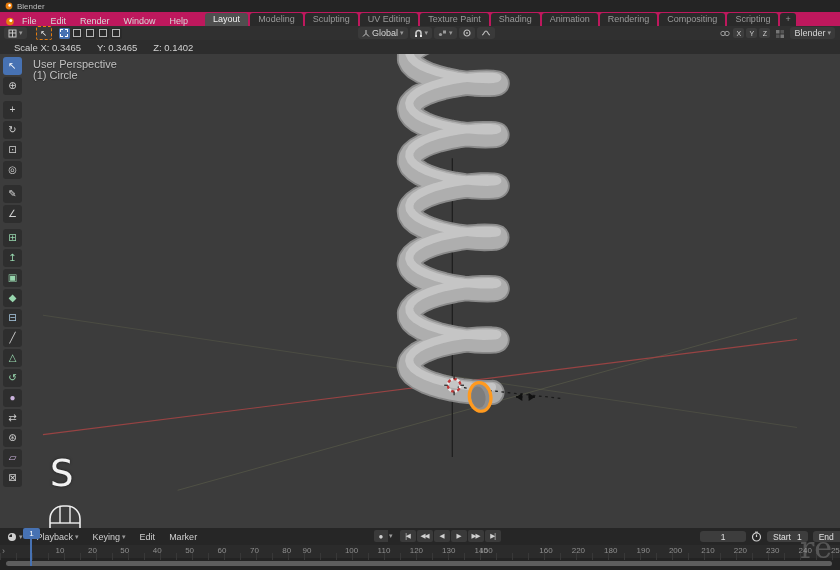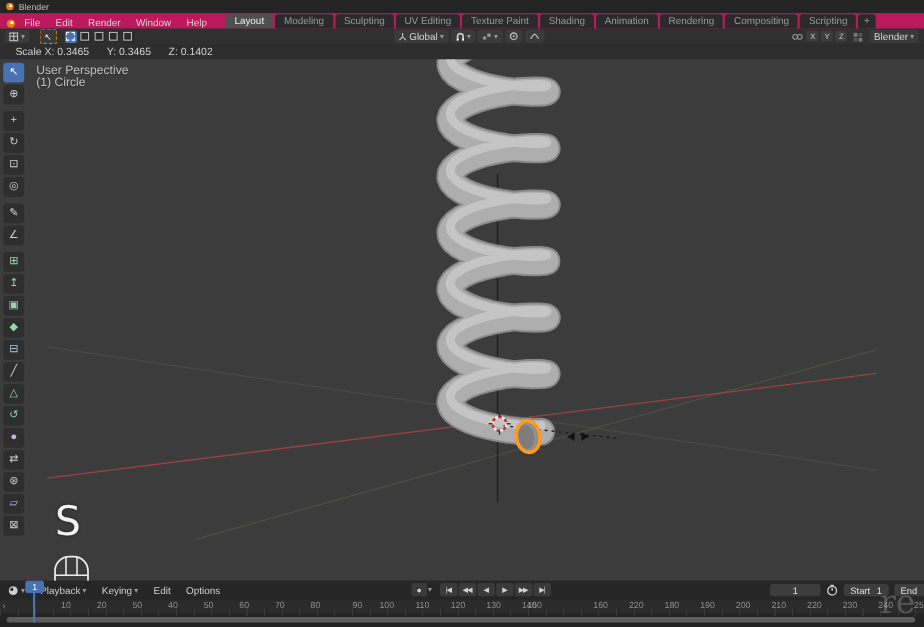--- a/index.html
+++ b/index.html
@@ -289,21 +289,21 @@
         <svg width="10" height="10">
           <circle cx="5" cy="5" r="4" fill="#cfcfcf"></circle>
             <path d="M5 5 L5 2.2 A2.8 2.8 0 0 0 2.2 5 z" fill="#262626"></path>
         </svg>
         <span class="caret">▾</span>
       </span>
       <span id="tlmenus" style="display:flex">
           <span class="tl-menu">Playback<span class="caret">▾</span></span>
           <span class="tl-menu">Keying<span class="caret">▾</span></span>
           <span class="tl-menu">Edit</span>
-          <span class="tl-menu">Options</span>
+          <span class="tl-menu">Marker</span>
         </span>
 
       <span class="transport">
         <span class="recbtn">●</span>
         <span class="caret" style="margin-right:6px">▾</span>
         <span id="transportbtns" style="display:flex;gap:1px">
             <span class="tbtn">|◀</span>
             <span class="tbtn">◀◀</span>
             <span class="tbtn">◀</span>
             <span class="tbtn">▶</span>
@@ -332,21 +332,21 @@
 
     <div class="ruler" id="ruler">
         <span class="tick-label" style="left: 60px;">10</span>
         <span class="tick-label" style="left: 92.4px;">20</span>
         <span class="tick-label" style="left: 124.8px;">50</span>
         <span class="tick-label" style="left: 157.2px; text-align: center;">40</span>
         <span class="tick-label" style="left: 189.6px;">50</span>
         <span class="tick-label" style="left: 222px;">60</span>
         <span class="tick-label" style="left: 254.4px;">70</span>
         <span class="tick-label" style="left: 286.8px;">80</span>
-        <span class="tick-label" style="left: 325px; text-align: center;">90</span>
+        <span class="tick-label" style="left: 307px; text-align: center;">90</span>
         <span class="tick-label" style="left: 351.6px;">100</span>
         <span class="tick-label" style="left: 384px;">110</span>
         <span class="tick-label" style="left: 416.4px;">120</span>
         <span class="tick-label" style="left: 448.8px;">130</span>
         <span class="tick-label" style="left: 481.2px;">140</span>
         <span class="tick-label" style="left: 486px;">150</span>
         <span class="tick-label" style="left: 546px;">160</span>
         <span class="tick-label" style="left: 578.4px;">220</span>
         <span class="tick-label" style="left: 610.8px;">180</span>
         <span class="tick-label" style="left: 643.2px;">190</span>

